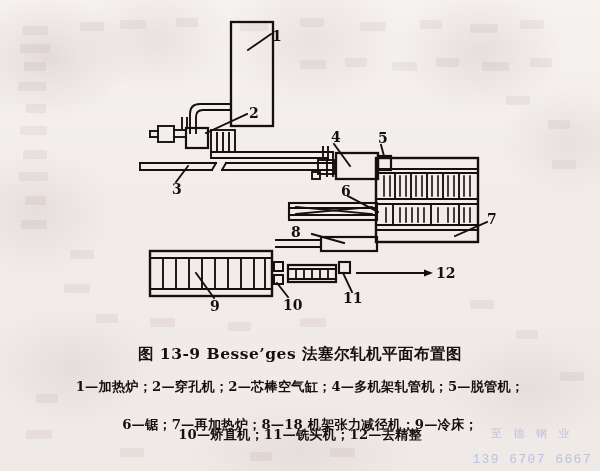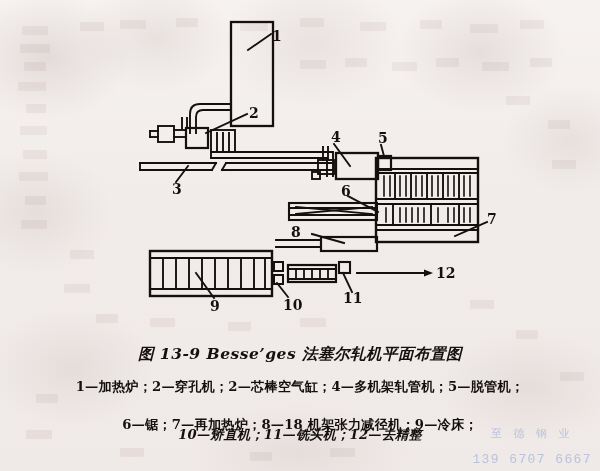--- a/index.html
+++ b/index.html
@@ -31,28 +31,28 @@
 
   #sheet{position:absolute;inset:0;}
   svg{position:absolute;left:0;top:0;}
 
   
   .caption{
     position:absolute;left:0;right:0;text-align:center;
     color:#14100f;white-space:nowrap;
   }
   #fig-title{
-    top:344px;font-size:15.5px;font-weight:bold;letter-spacing:.5px;font-style:italic;
+    top:344px;font-size:15.5px;font-weight:bold;letter-spacing:.5px;
   }
   .legend-line{
     font-size:13.2px;font-weight:bold;letter-spacing:.2px;
   }
   #legend-0{top:378px;}
   #legend-1{top:416px;}
-  #legend-2{top:426px;font-style:italic;}
+  #legend-2{top:426px;}
 
   
   #watermark{
     position:absolute;right:8px;bottom:4px;text-align:center;
     color:#8fa3d4;opacity:.55;pointer-events:none;
     font-family:"DejaVu Sans","Liberation Sans",sans-serif;
   }
   #wm-name{font-size:11px;letter-spacing:4px;}
   #wm-phone{font-size:13px;letter-spacing:1.4px;margin-top:11px;font-family:Liberation Mono, monospace;}
 </style>

